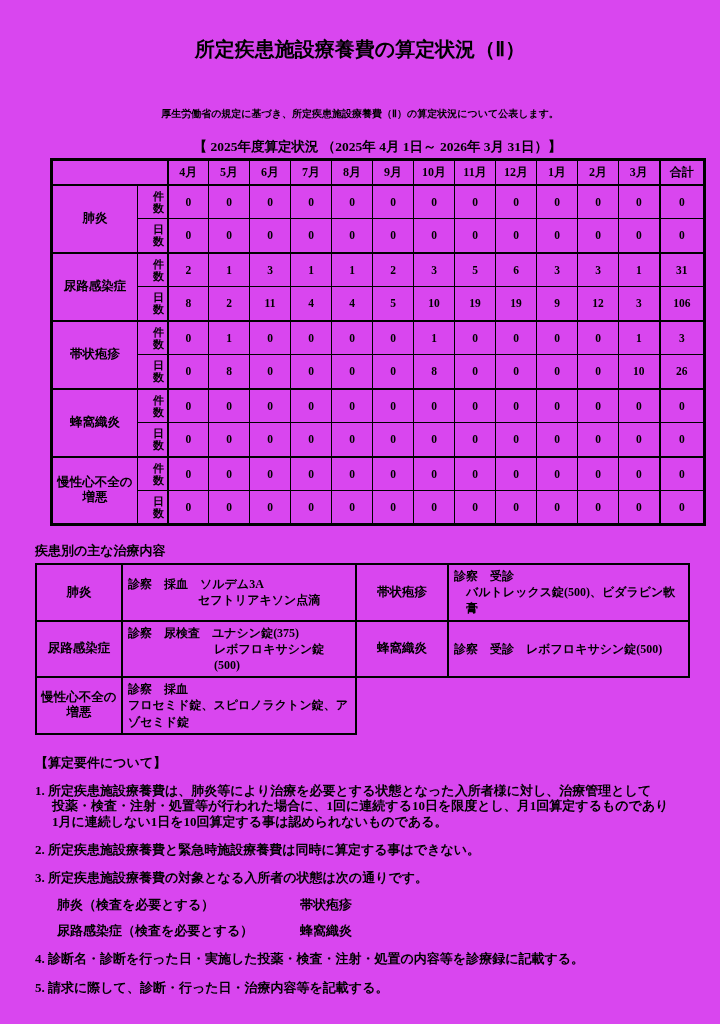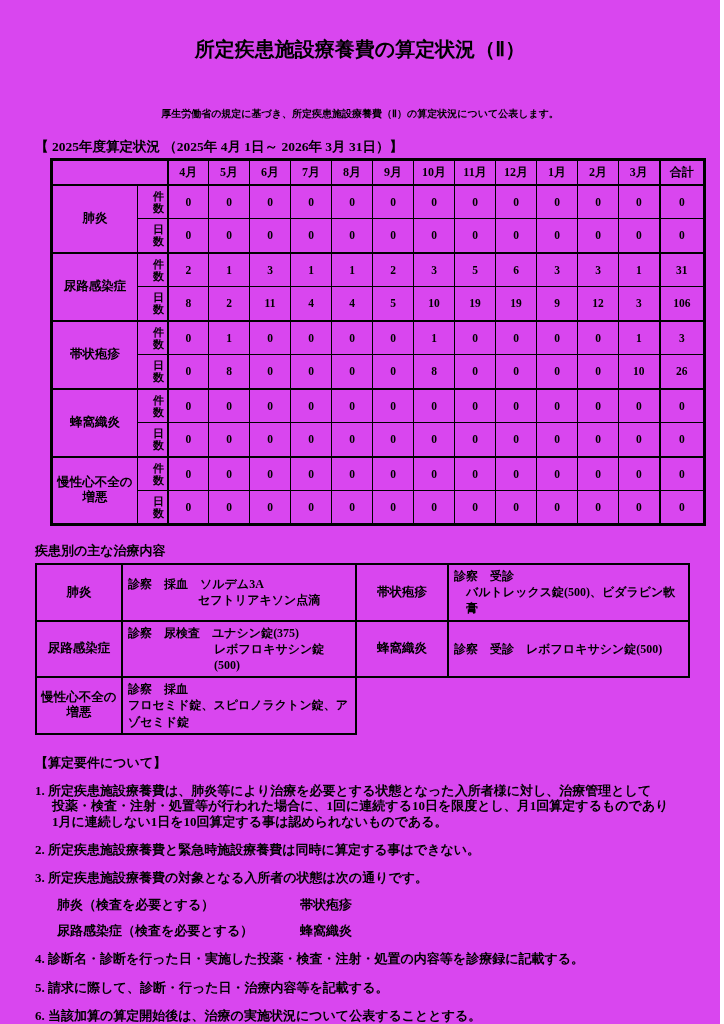--- a/index.html
+++ b/index.html
@@ -4,21 +4,21 @@
 <style>
   * { margin:0; padding:0; box-sizing:border-box; }
   html,body { background:#fff; }
   .page {
     width:720px; height:1024px; background:#d946ef; color:#000;
     font-family:Liberation Serif, serif;
     font-weight:bold; position:relative; overflow:hidden;
   }
   .title { text-align:center; padding-top:36px; font-size:20px; }
   .subtitle { text-align:center; margin-top:44px; font-size:10px; }
-  .period { margin:17px 0 2px 35px; font-size:13.5px; }
+  .period { margin:17px 0 2px 35px; font-size:13.5px;text-align:center; }
 
   
   table.monthly {
     border-collapse:collapse; margin:2px 0 0 50px; width:653px;
     table-layout:fixed; border:3px solid #000;
   }
   .monthly th, .monthly td { border:1px solid #000; text-align:center; vertical-align:middle; }
   .monthly thead th { height:25px; font-size:12px; border-bottom:2.5px solid #000; }
   .monthly thead th.blank { border-right:2.5px solid #000; }
   .monthly tbody tr { height:34px; }
@@ -321,16 +321,15 @@
     <div class="req-sub">
       <span class="left">肺炎（検査を必要とする）</span>
       <span class="right">帯状疱疹</span>
     </div>
     <div class="req-sub">
       <span class="left">尿路感染症（検査を必要とする）</span>
       <span class="right">蜂窩織炎</span>
     </div>
     <div class="req-item">4. 診断名・診断を行った日・実施した投薬・検査・注射・処置の内容等を診療録に記載する。</div>
     <div class="req-item">5. 請求に際して、診断・行った日・治療内容等を記載する。</div>
-    <div class="req-item">6. 当該加算の算定開始後は、治療の実施状況について公表することとする。</div>
   </div>
 
 </div>
 
 </body></html>

